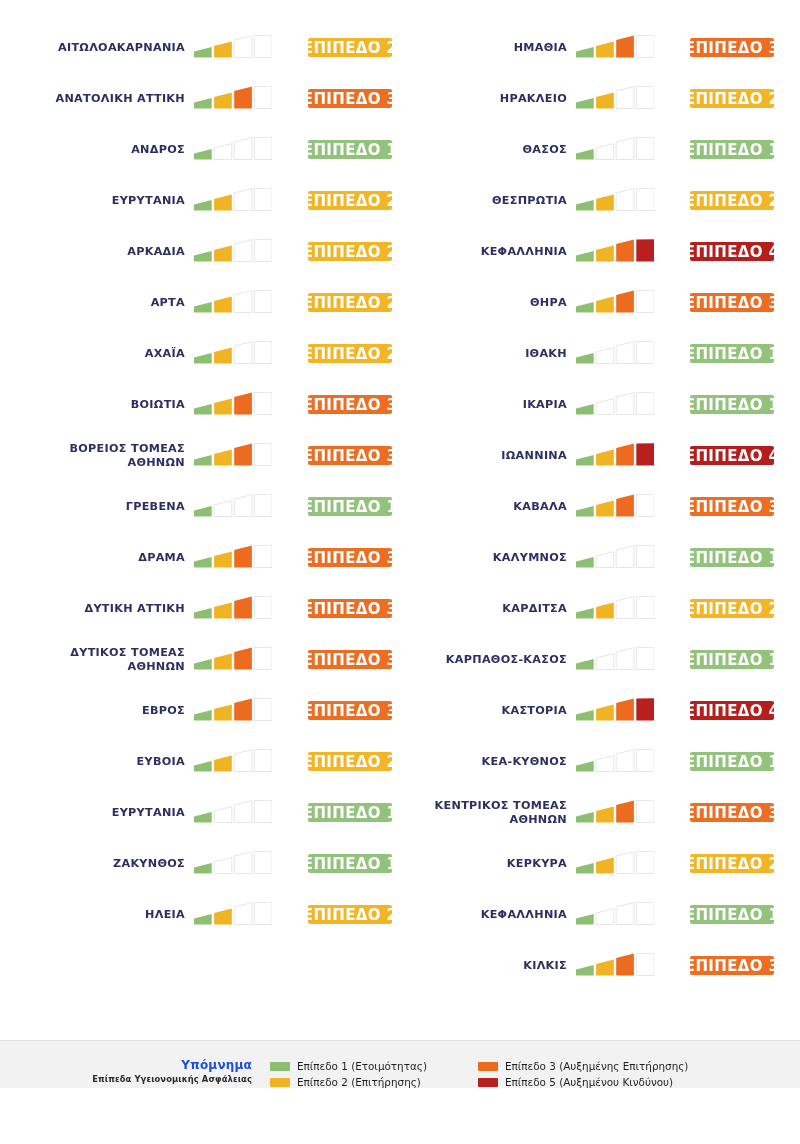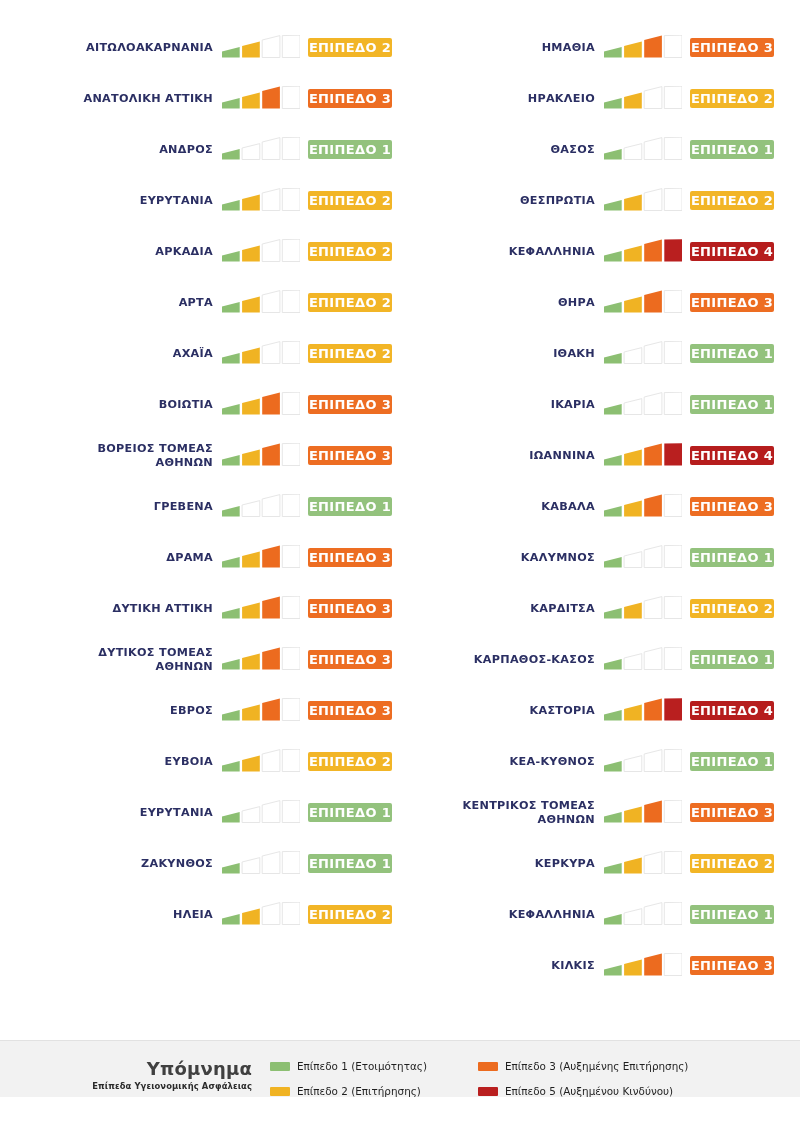--- a/index.html
+++ b/index.html
@@ -68,63 +68,64 @@
   }
   .stair svg { display: block; width: 78px; height: 26px; }
 
   
   .badge {
     flex: 0 0 auto;
     width: 84px;
     height: 19px;
     border-radius: 2px;
     color: #ffffff;
-    font-size: 13px;
+    font-size: 15px;
     font-weight: bold;
     letter-spacing: 0.35px;
     display: flex;
     align-items: center;
     justify-content: center;
     white-space: nowrap;
+    margin-left: 28px;
   }
 
   
   #footer {
     flex: 1 1 auto;
     background: #f2f2f2;
     border-top: 1px solid #e2e2e2;
     display: flex;
     flex-direction: row;
     align-items: flex-start;
     padding: 17px 18px 0 18px;
   }
   #legend-title-wrap {
     width: 252px;
     text-align: right;
     padding-right: 18px;
     flex: 0 0 auto;
   }
   #legend-title {
-    color: #404040;
-    font-size: 18px;
+    color: #1d4ed8;
+    font-size: 12px;
     font-weight: bold;
     letter-spacing: 0.2px;
   }
   #legend-sub {
     color: #2b2b2b;
     font-size: 8.4px;
     font-weight: bold;
     margin-top: 2px;
     letter-spacing: 0.1px;
   }
   .legend-col {
     flex: 0 0 auto;
     display: flex;
     flex-direction: column;
-    gap: 13px;
+    gap: 4px;
     padding-top: 2px;
   }
   .legend-col.first { width: 208px; }
   .legend-item {
     display: flex;
     flex-direction: row;
     align-items: center;
     gap: 7px;
   }
   .swatch {

